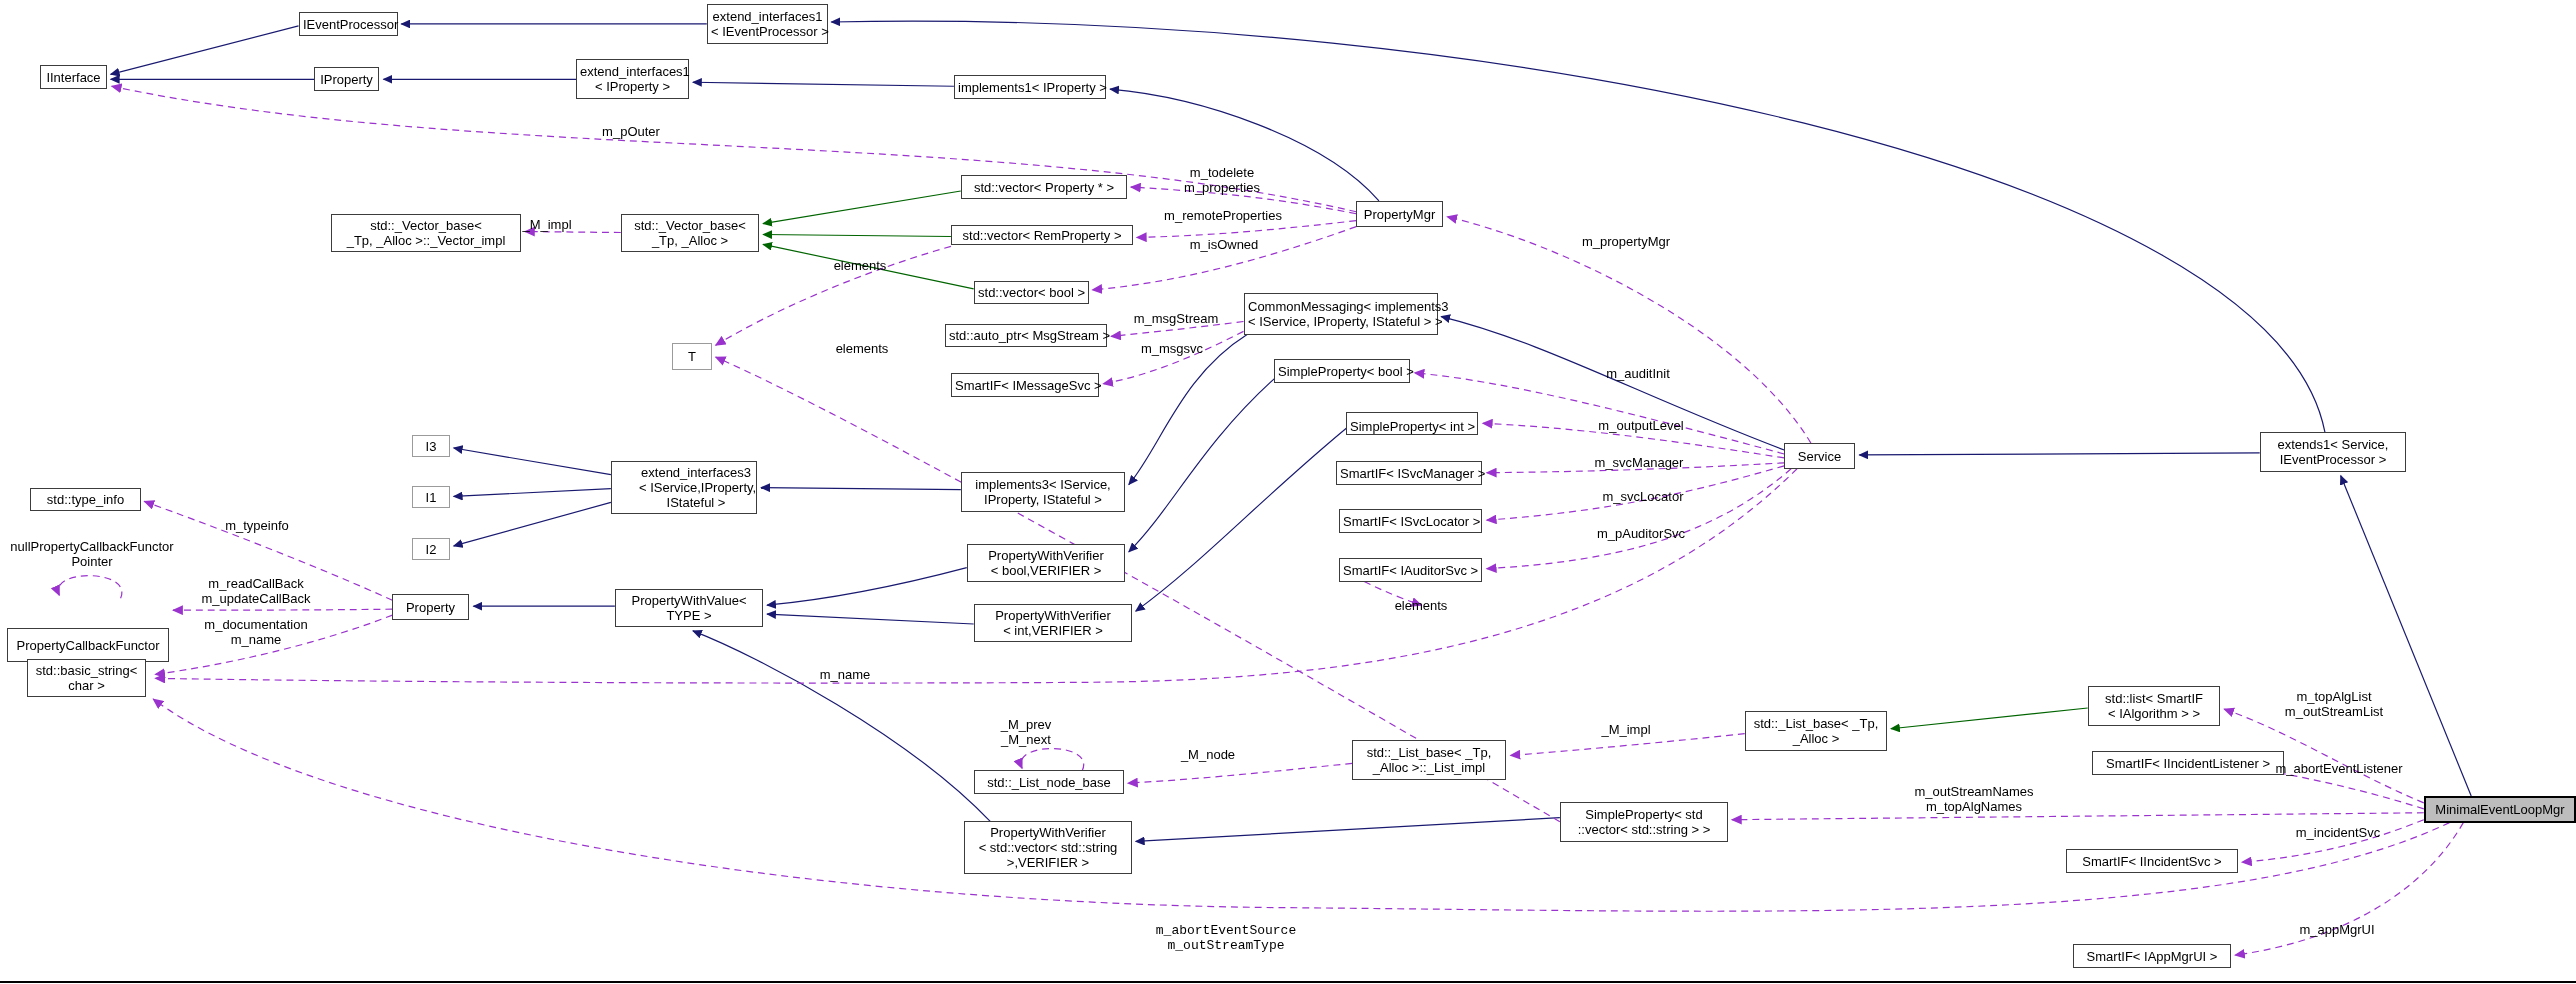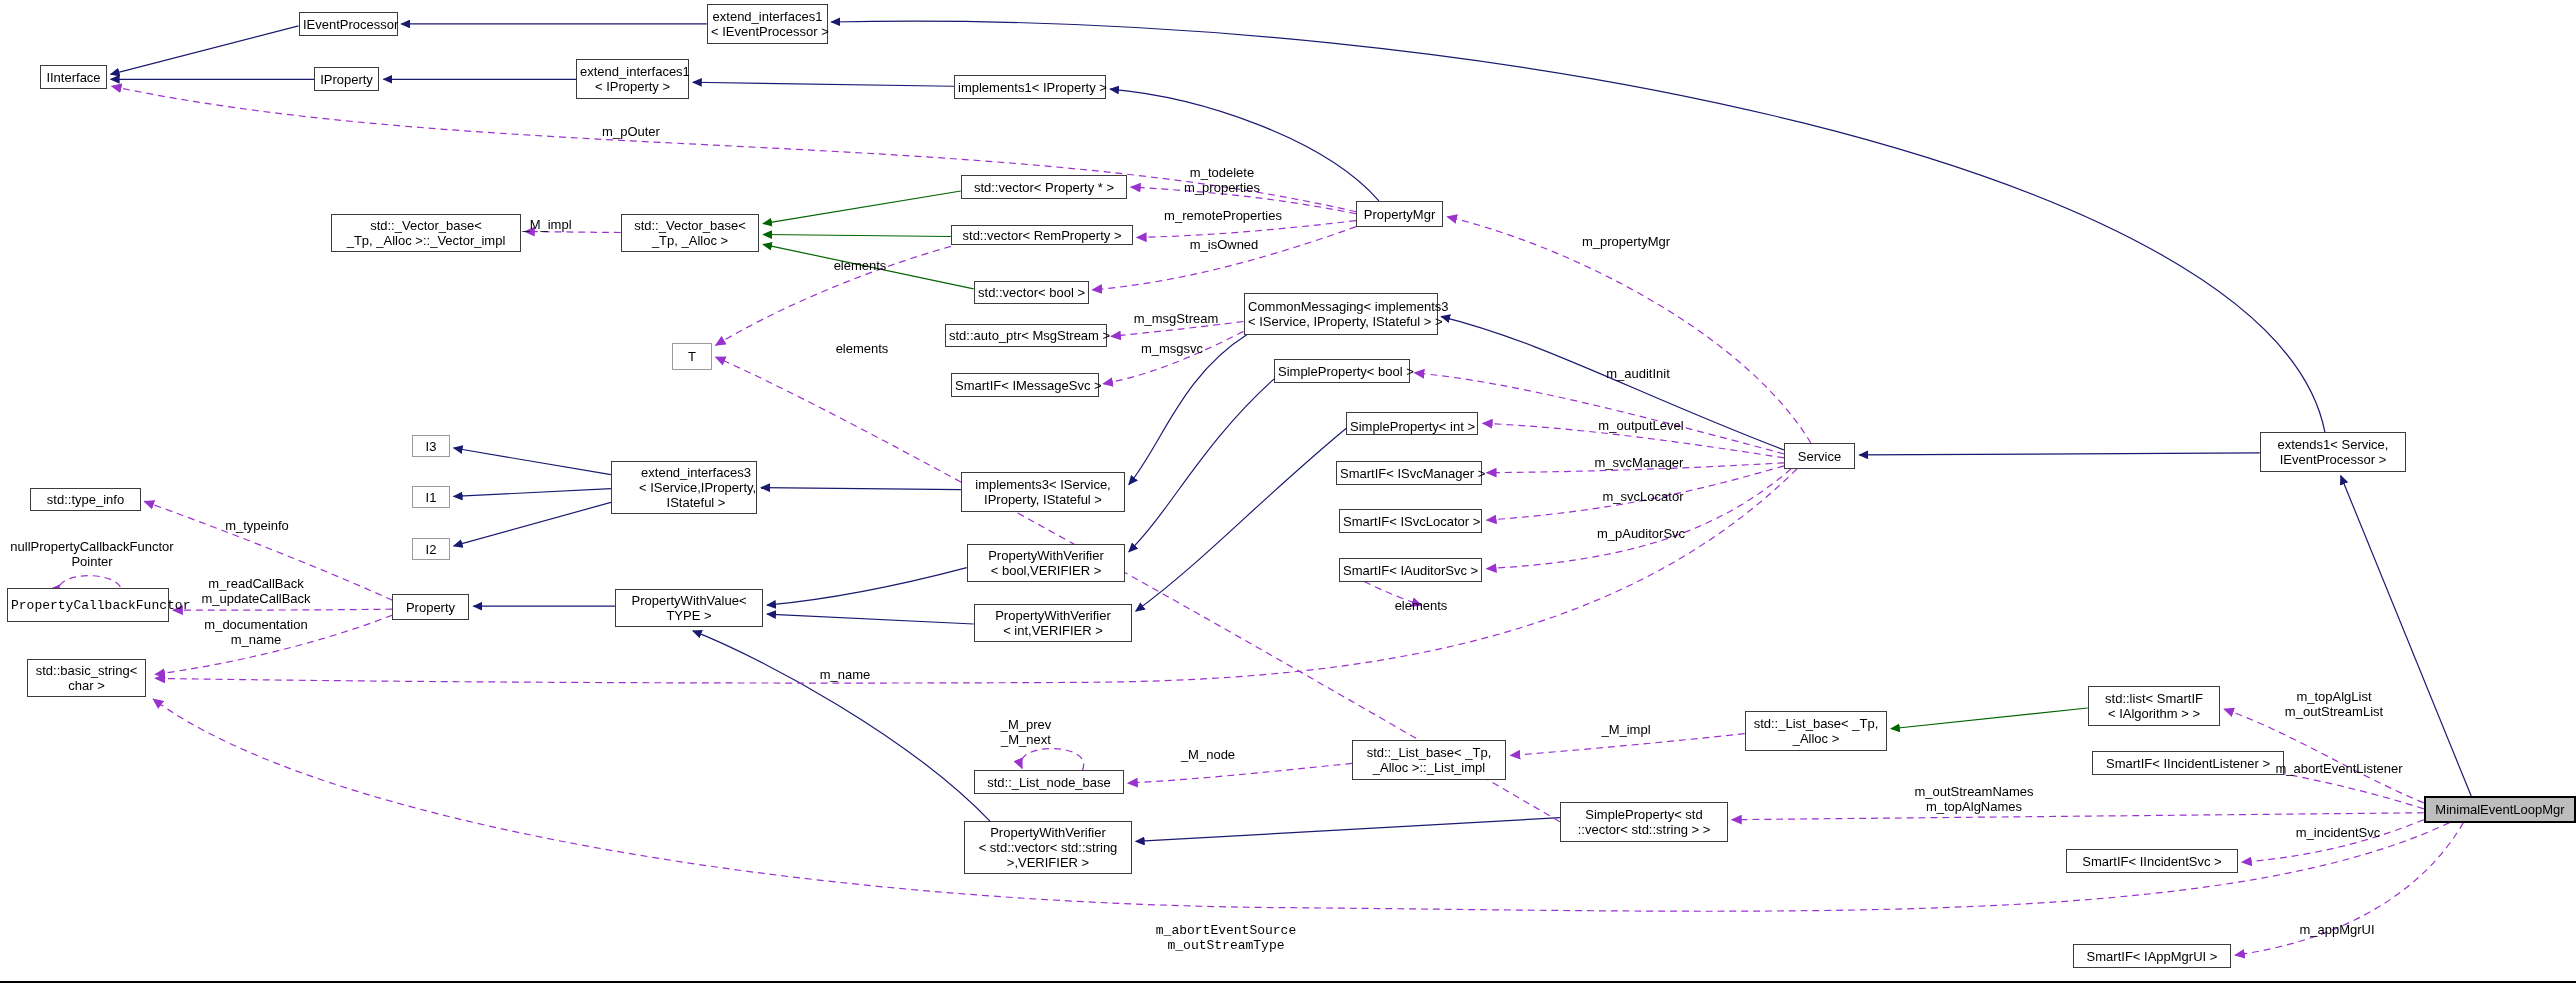--- a/index.html
+++ b/index.html
@@ -294,21 +294,21 @@
       <span>PropertyWithVerifier</span>
       <span>&lt; int,VERIFIER &gt;</span>
     </div>
     <div class="node" style="left: 615px; top: 589px; width: 148px; height: 38px;">
       <span>PropertyWithValue&lt;</span>
       <span>TYPE &gt;</span>
     </div>
     <div class="node" style="left: 30px; top: 488px; width: 111px; height: 23px;">
       <span>std::type_info</span>
     </div>
-    <div class="node" style="left: 7px; top: 588px; width: 162px; height: 34px; font-family: Liberation Mono, monospace;">
+    <div class="node" style="left: 7px; top: 628px; width: 162px; height: 34px;">
       <span>PropertyCallbackFunctor</span>
     </div>
     <div class="node" style="left: 392px; top: 594px; width: 77px; height: 26px;">
       <span>Property</span>
     </div>
     <div class="node" style="left: 27px; top: 659px; width: 119px; height: 38px;">
       <span>std::basic_string&lt;</span>
       <span>char &gt;</span>
     </div>
     <div class="node" style="left: 974px; top: 770px; width: 150px; height: 24px;">

